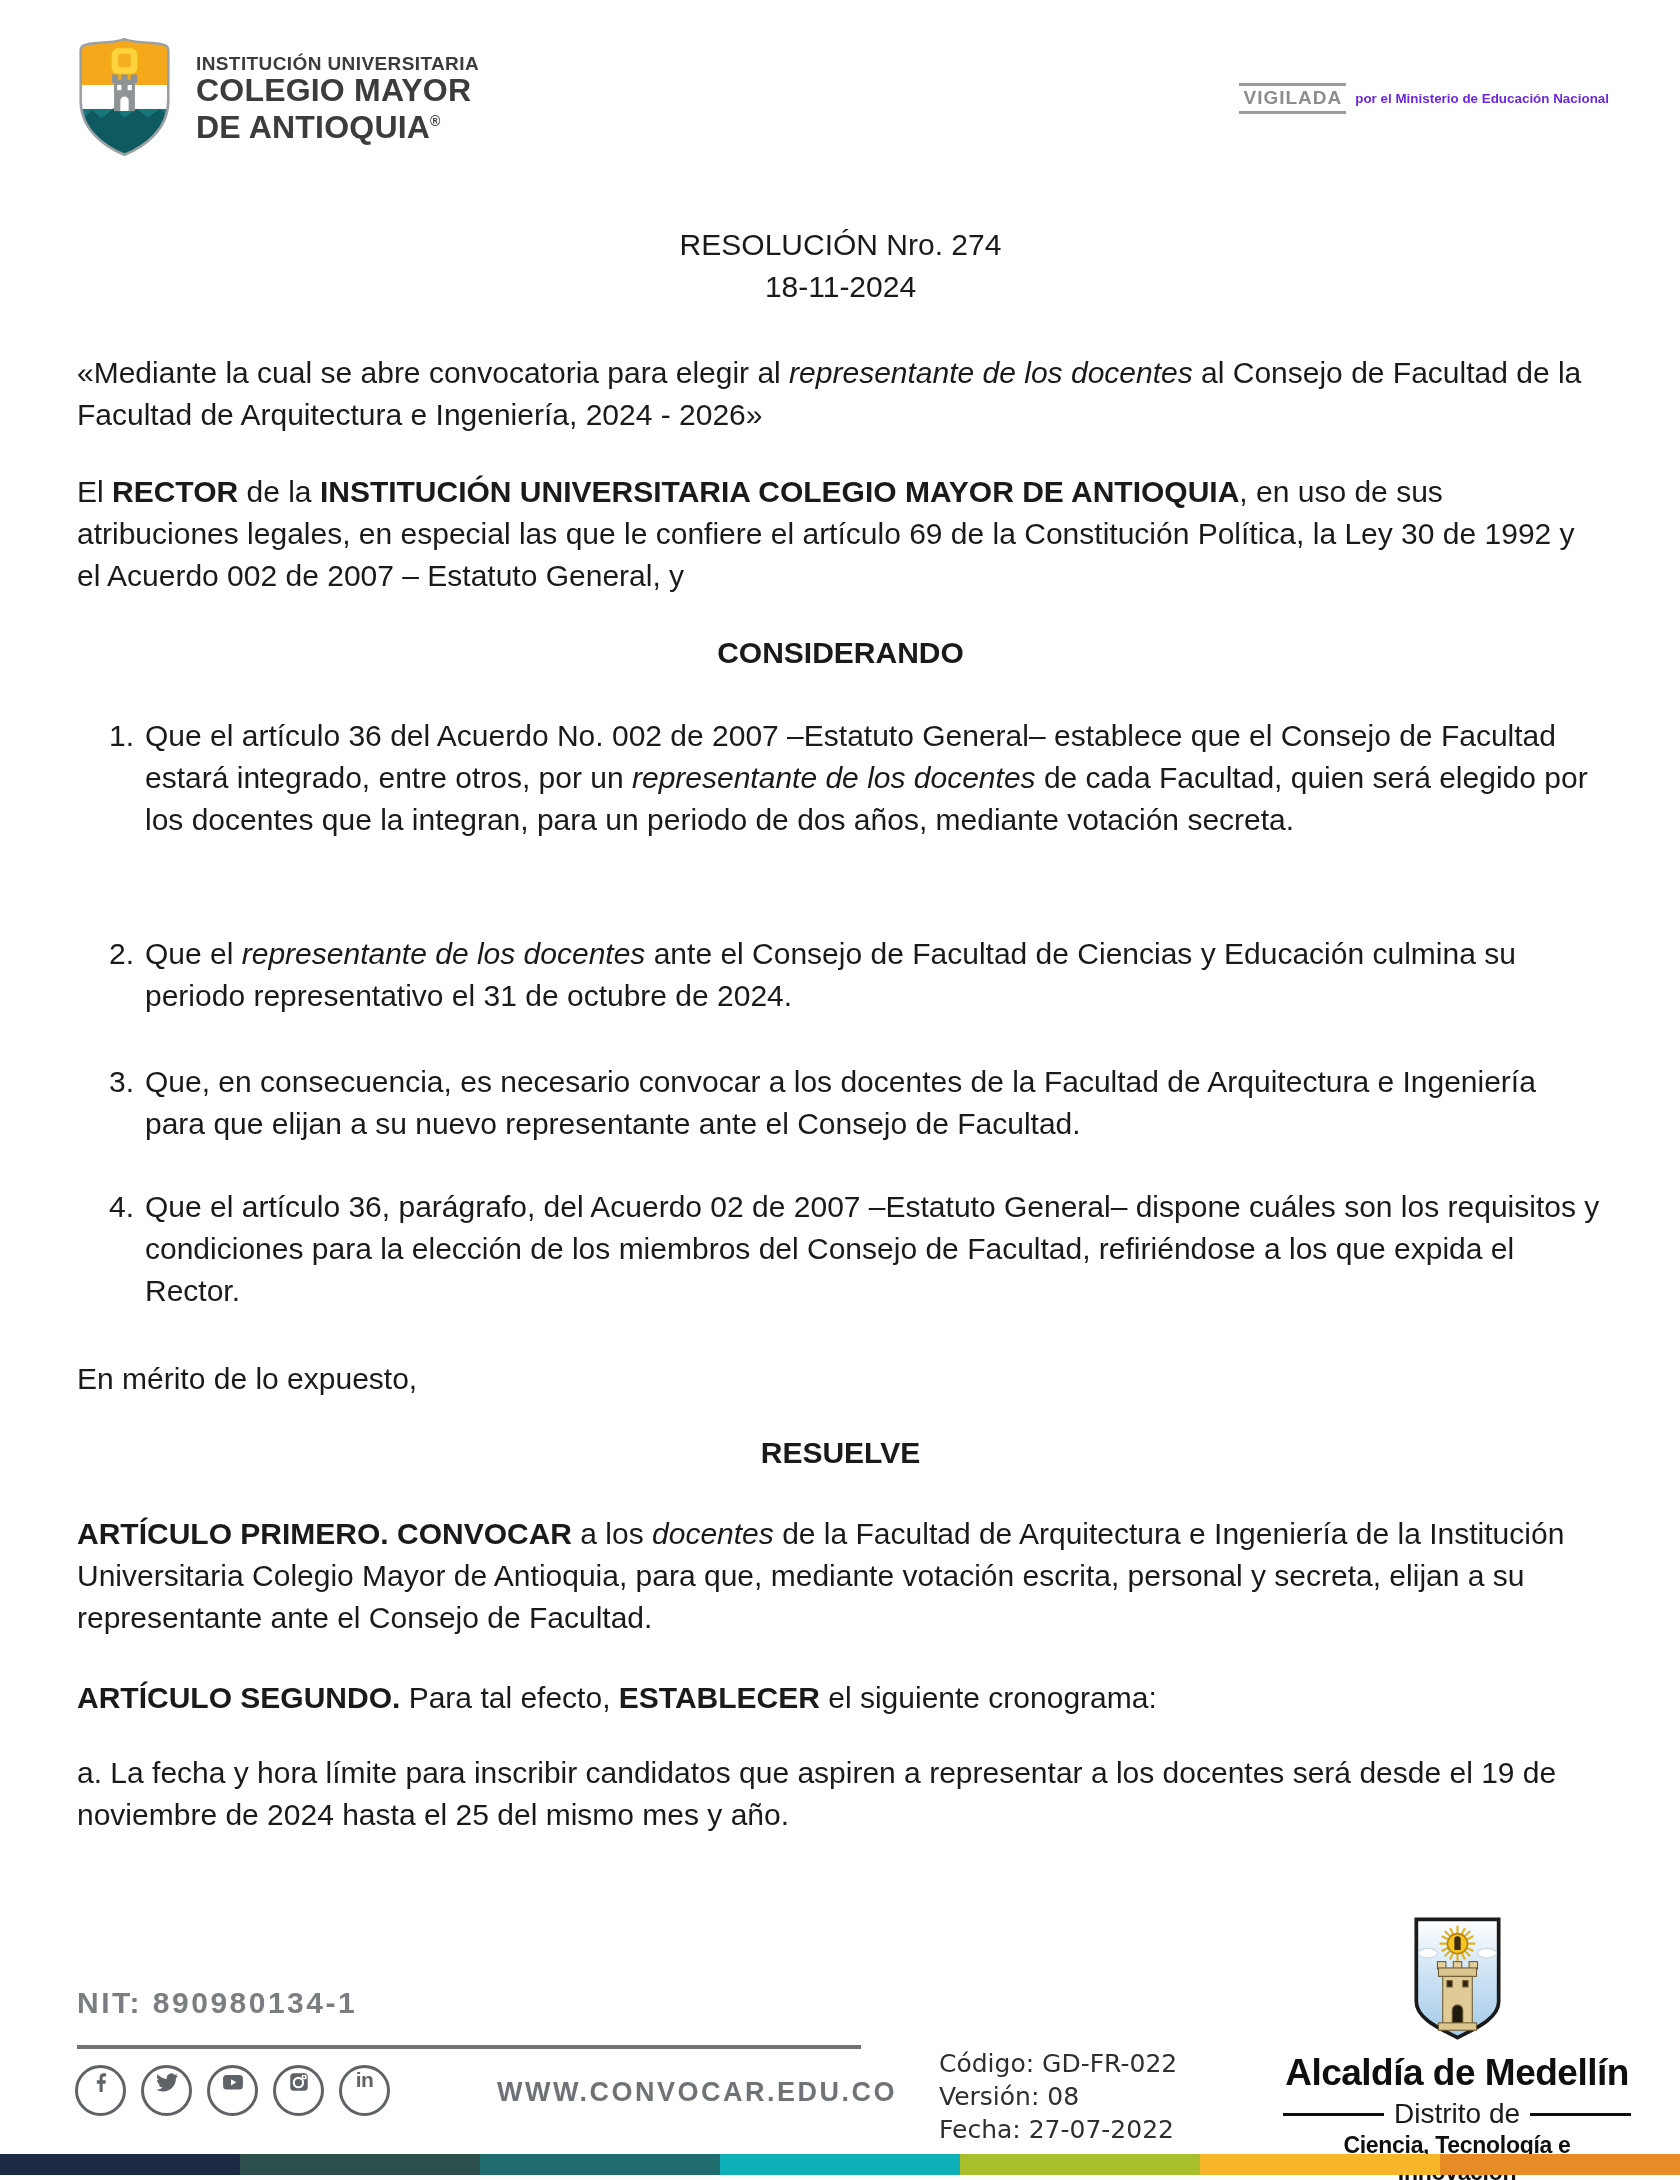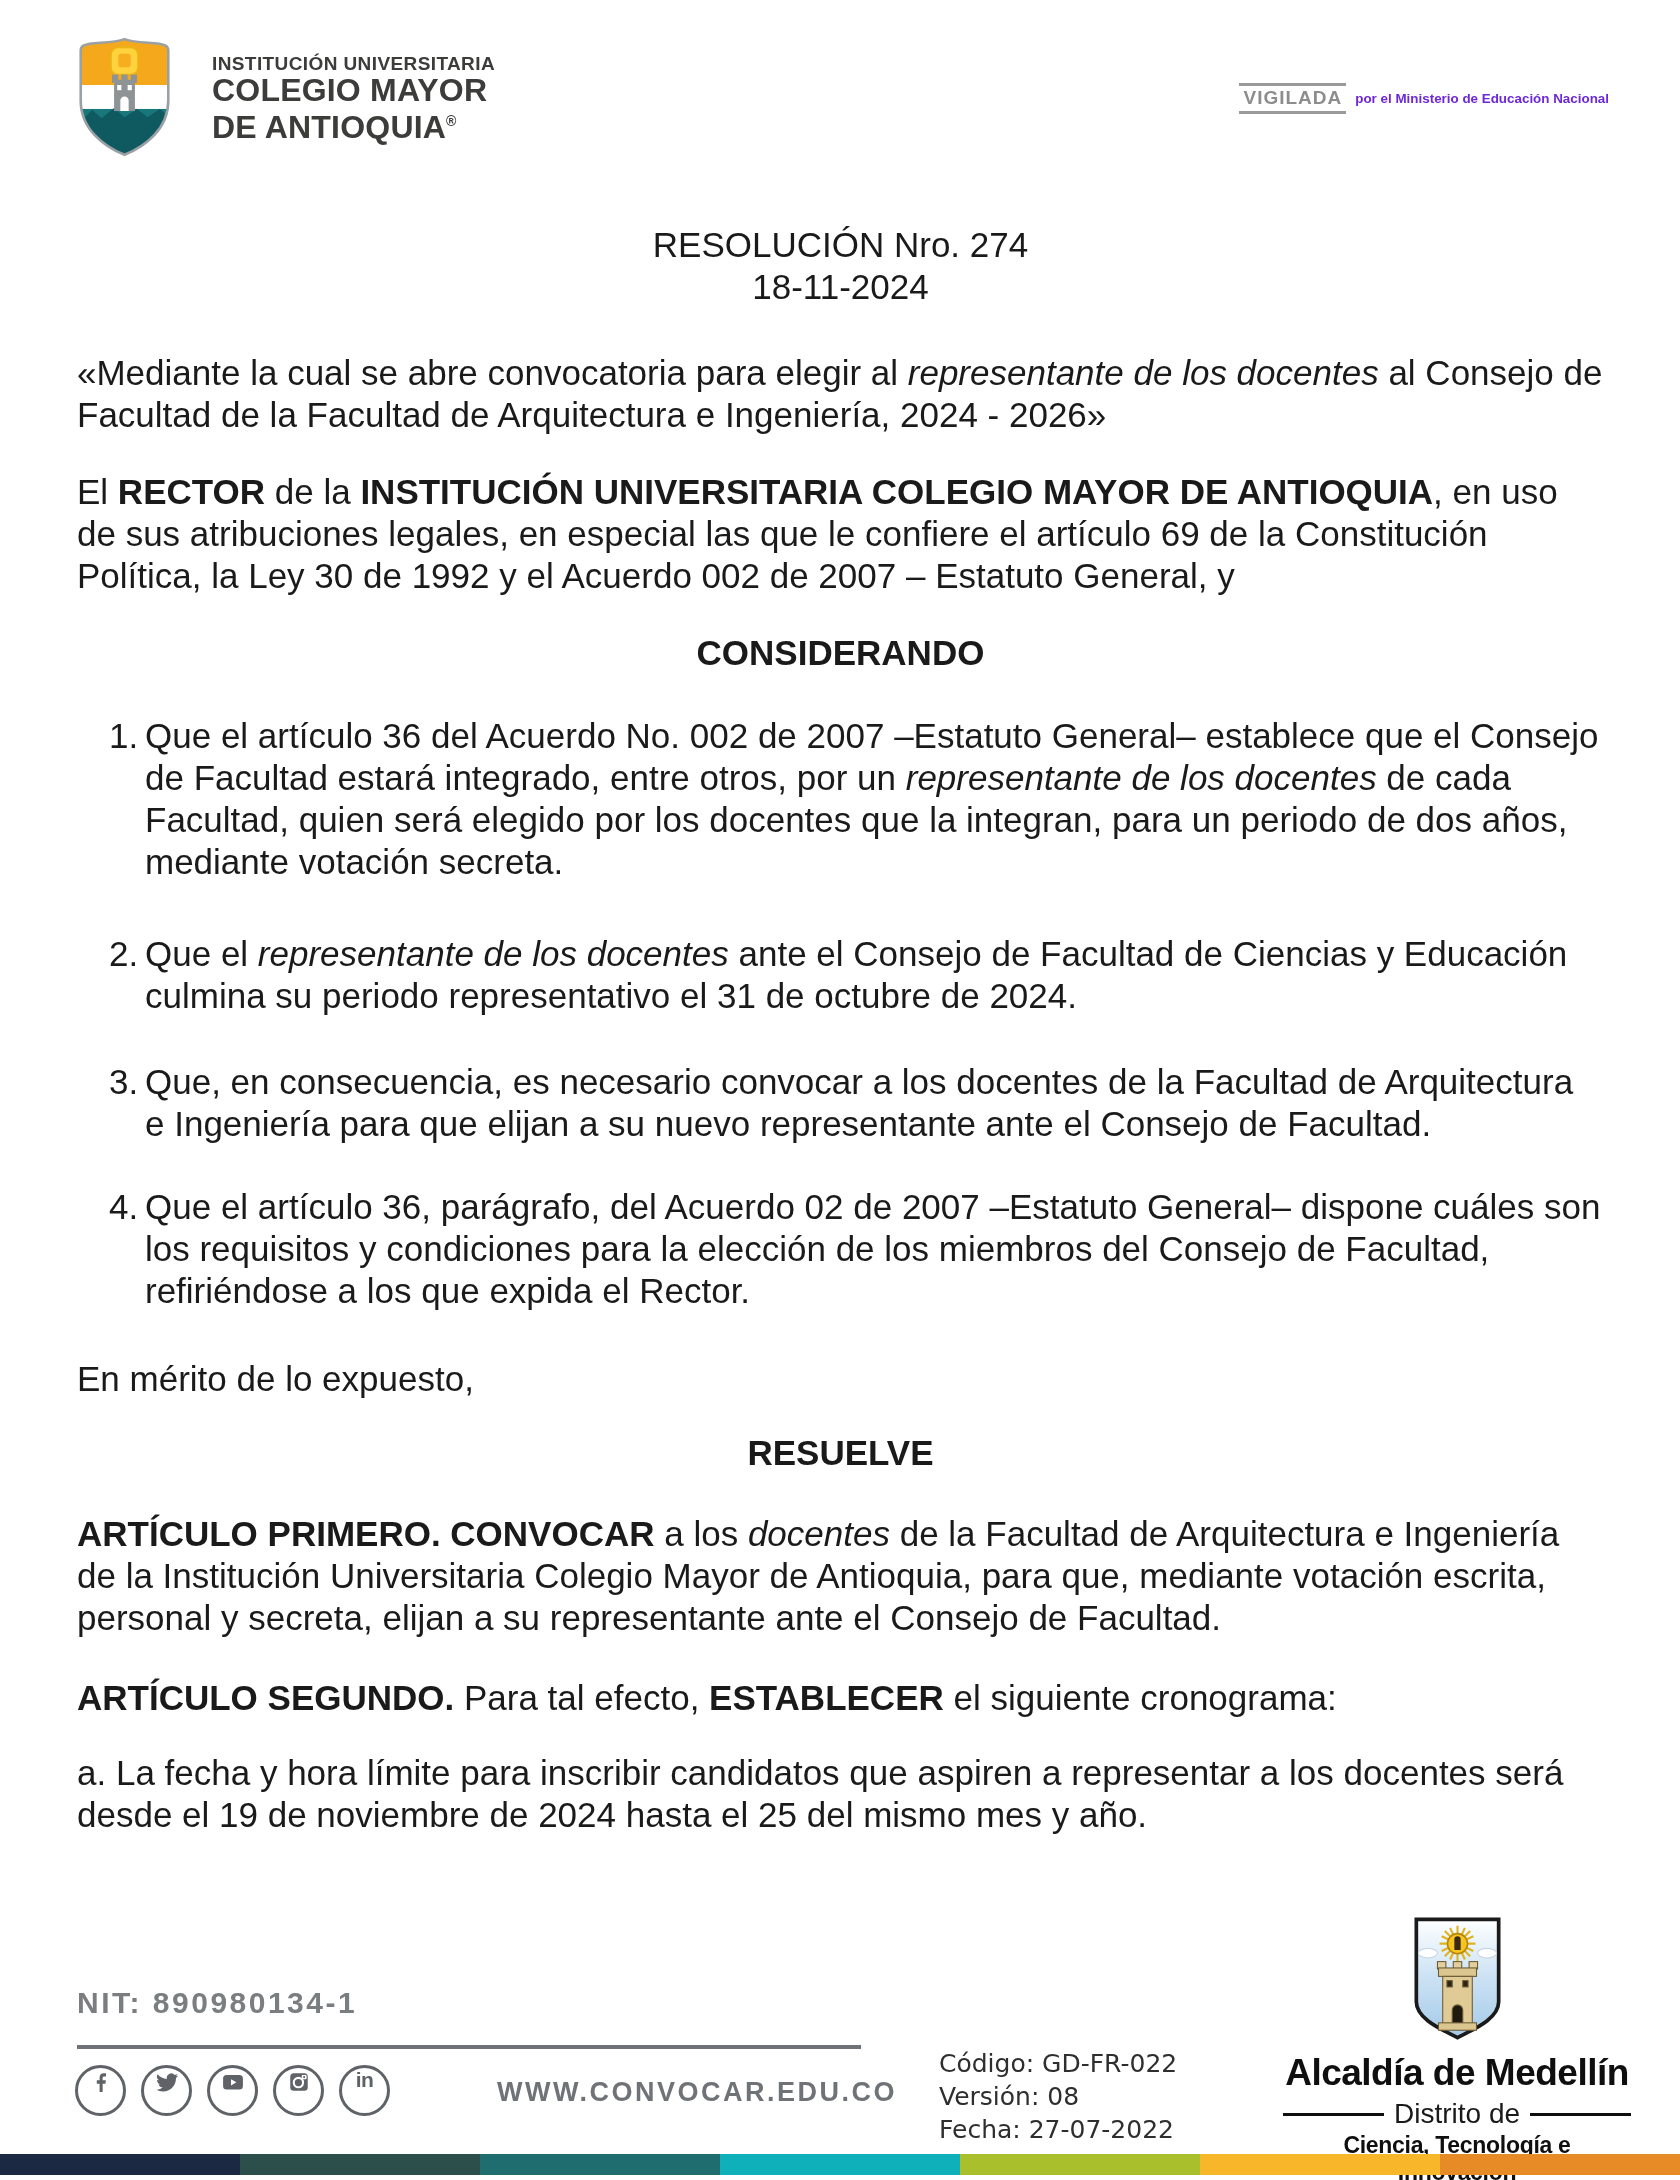--- a/index.html
+++ b/index.html
@@ -8,29 +8,29 @@
     width:1680px;height:2180px;
     background:#ffffff;
     font-family:"Liberation Sans", sans-serif;
     color:#1a1a1a;
     overflow:hidden;
     margin:0 auto;
   }
   
   .logo-wrap{position:absolute;left:69px;top:36px;display:flex;align-items:center;}
   .logo-shield{width:111px;height:123px;}
-  .logo-text{margin-left:32px;}
+  .logo-text{margin-left:16px;}
   .logo-line-small{font-size:19px;font-weight:bold;color:#3c3c3b;letter-spacing:0.4px;}
   .logo-line-big{font-size:32px;font-weight:bold;color:#3c3c3b;line-height:31px;letter-spacing:0.2px;}
   .reg-mark{font-size:14px;vertical-align:super;}
   .vigilada{position:absolute;right:71px;top:83px;display:flex;align-items:center;color:#8d8d8d;}
   .vig-label{font-weight:bold;font-size:19px;letter-spacing:1px;border-top:3px solid #9a9a9a;border-bottom:3px solid #9a9a9a;padding:1px 4px 2px;}
   .vig-caption{font-size:13.4px;margin-left:9px;font-weight:bold;color:#6d28d9;}
   
-  .doc{font-size:35px;line-height:42px;}
+  .doc{font-size:30px;line-height:42px;}
   .abs{position:absolute;left:77px;right:76px;}
   .center{text-align:center;}
   .b{font-weight:bold;}
   .i{font-style:italic;}
   .heading{font-weight:bold;text-align:center;}
   .doc-item{position:absolute;left:109px;right:79px;padding-left:36px;}
   .inum{position:absolute;left:0;top:0;}
   
   .nit{position:absolute;left:77px;top:1986px;font-size:30px;font-weight:bold;letter-spacing:2.5px;color:#7b7e80;}
   .foot-line{position:absolute;left:77px;top:2045px;width:784px;height:4px;background:#6f7276;}

